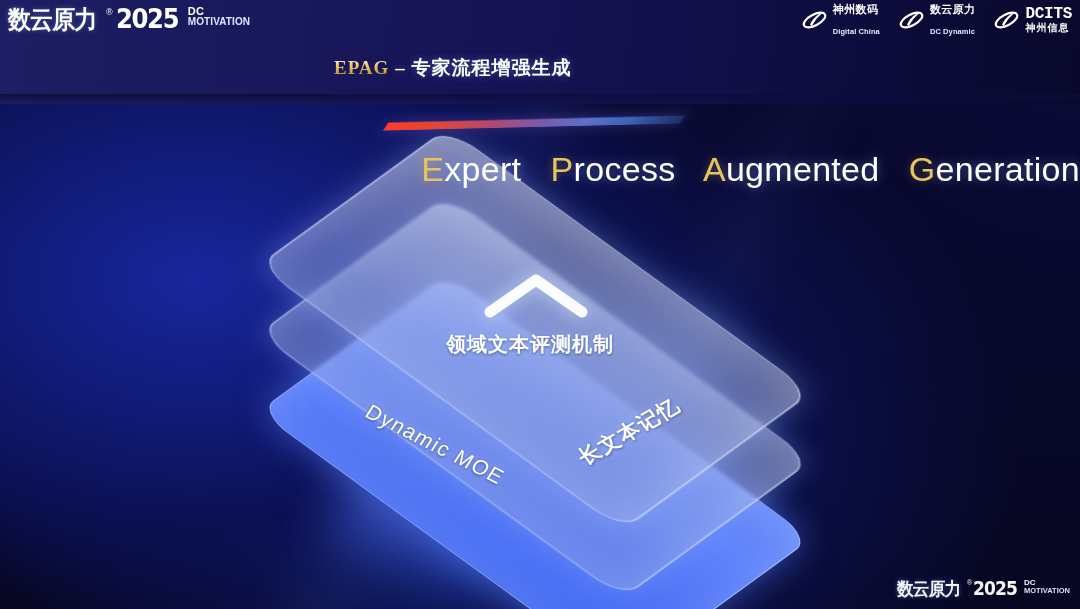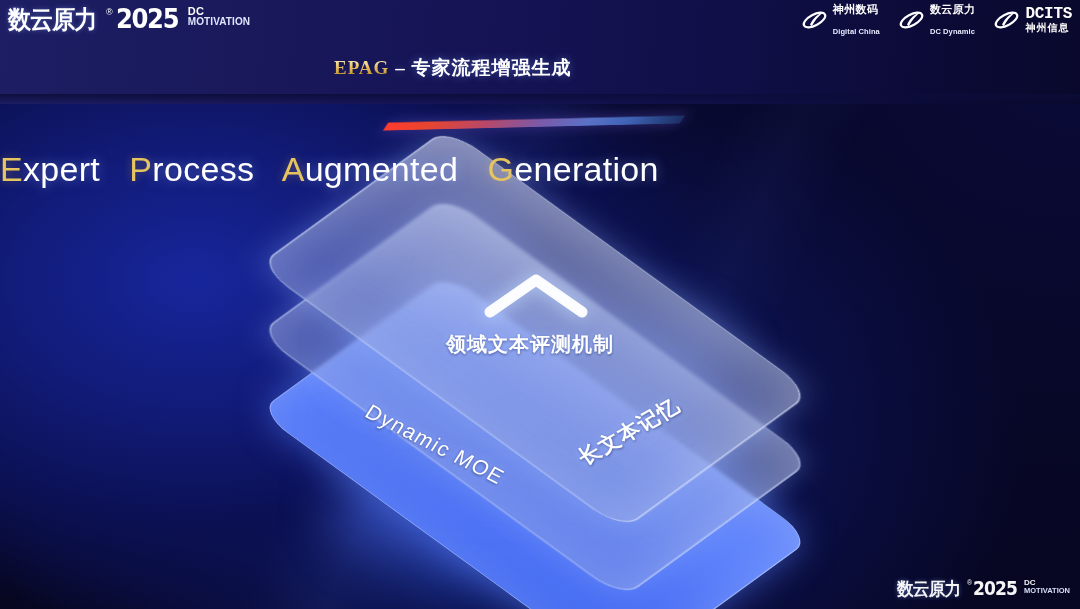--- a/index.html
+++ b/index.html
@@ -100,21 +100,21 @@
     position:absolute; left:388px; top:119px; width:292px; height:8px;
     transform:skewX(-34deg) rotate(-1.4deg);
     background:linear-gradient(90deg,#ff3b2f 0%, #e8452f 14%, #b7486a 34%, #7b5aa8 52%, #5a72c8 68%, #3f63b4 82%, #26407f 94%, #1b2e64 100%);
     filter:blur(.4px);
     box-shadow:0 0 14px rgba(120,90,220,.45);
     z-index:12;
   }
 
   
   .headline{
-    position:absolute; left:0; top:150px; width:1080px; text-align:left;
+    position:absolute; left:0; top:150px; width:1080px; text-align:right;
     font-size:34px; font-weight:normal; letter-spacing:.3px; white-space:nowrap;
     font-family:"Liberation Sans","DejaVu Sans",sans-serif;
     z-index:12;
   }
   .headline .cap{ color:#e6c45f; text-shadow:0 0 10px rgba(230,190,90,.35); }
   .headline .rest{ color:#ffffff; text-shadow:0 0 12px rgba(150,175,255,.5); }
 
   
   #layers{ position:absolute; left:0; top:0; width:1080px; height:609px; z-index:8; }
   .plate{

